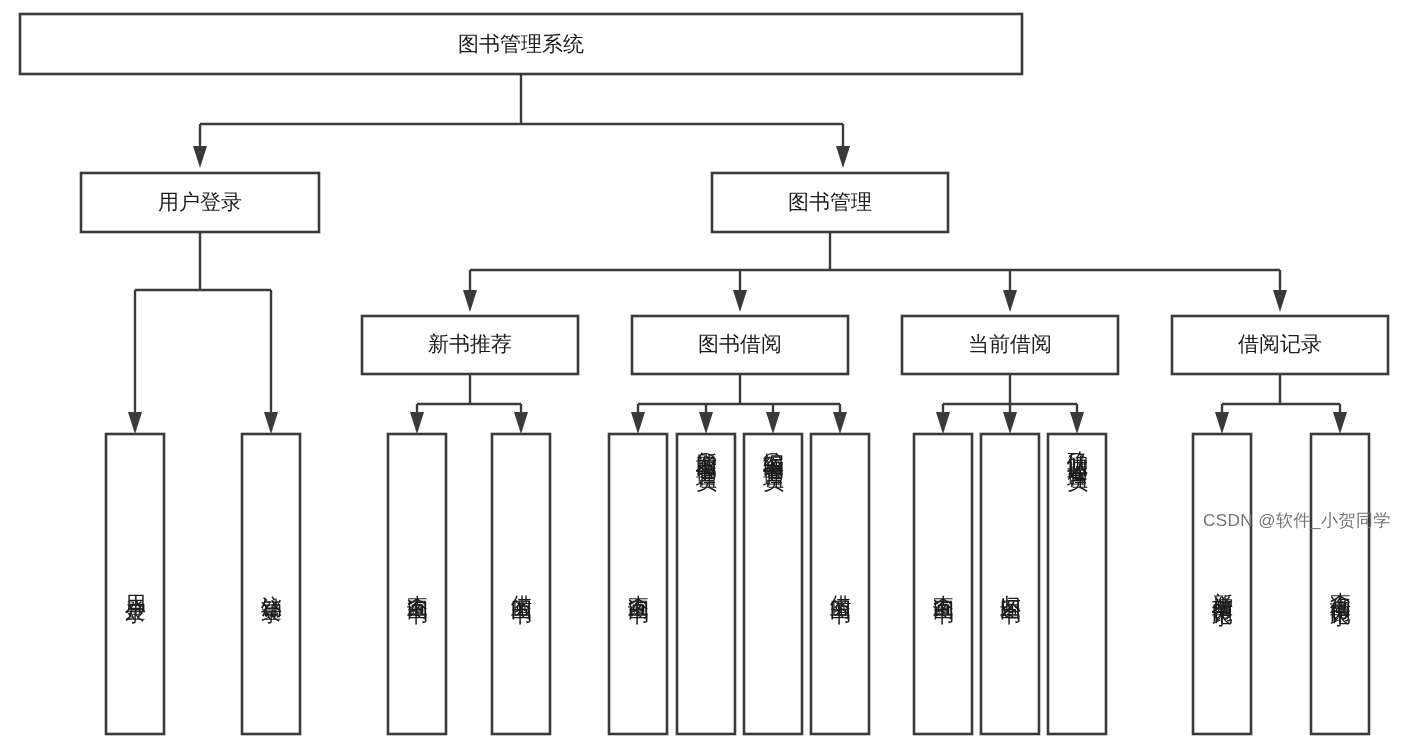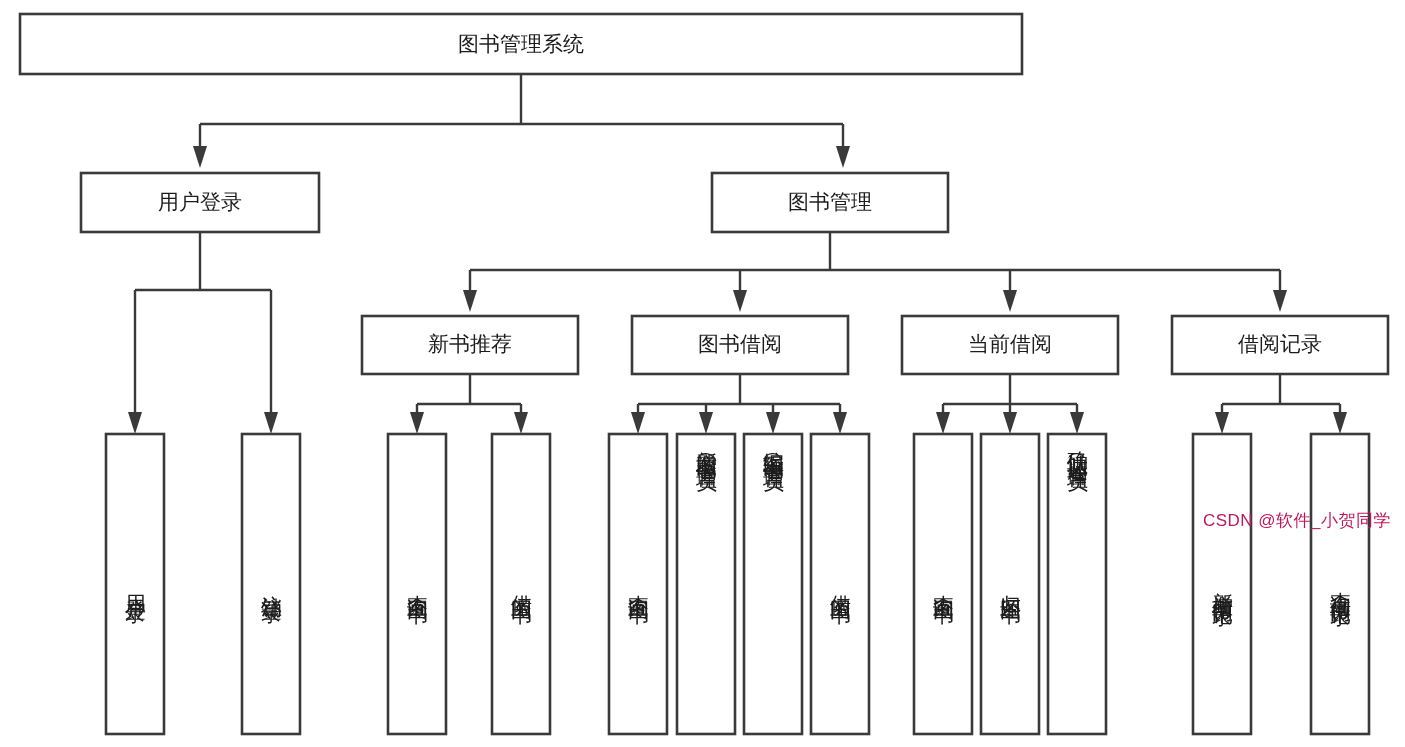--- a/index.html
+++ b/index.html
@@ -61,21 +61,21 @@
     color: #1c1c1c;
     white-space: nowrap;
     pointer-events: none;
   }
   .watermark {
     position: absolute;
     right: 14px;
     bottom: 6px;
     font-family: "Liberation Sans", "DejaVu Sans", sans-serif;
     font-size: 17px;
-    color: #be185d;
+    color: #737373;
     letter-spacing: 0.5px;
     white-space: nowrap;
   }
 </style>
 </head>
 <body>
 
 <div id="diagram-root">
 
   <svg class="diagram-canvas" viewBox="0 0 1405 747">

